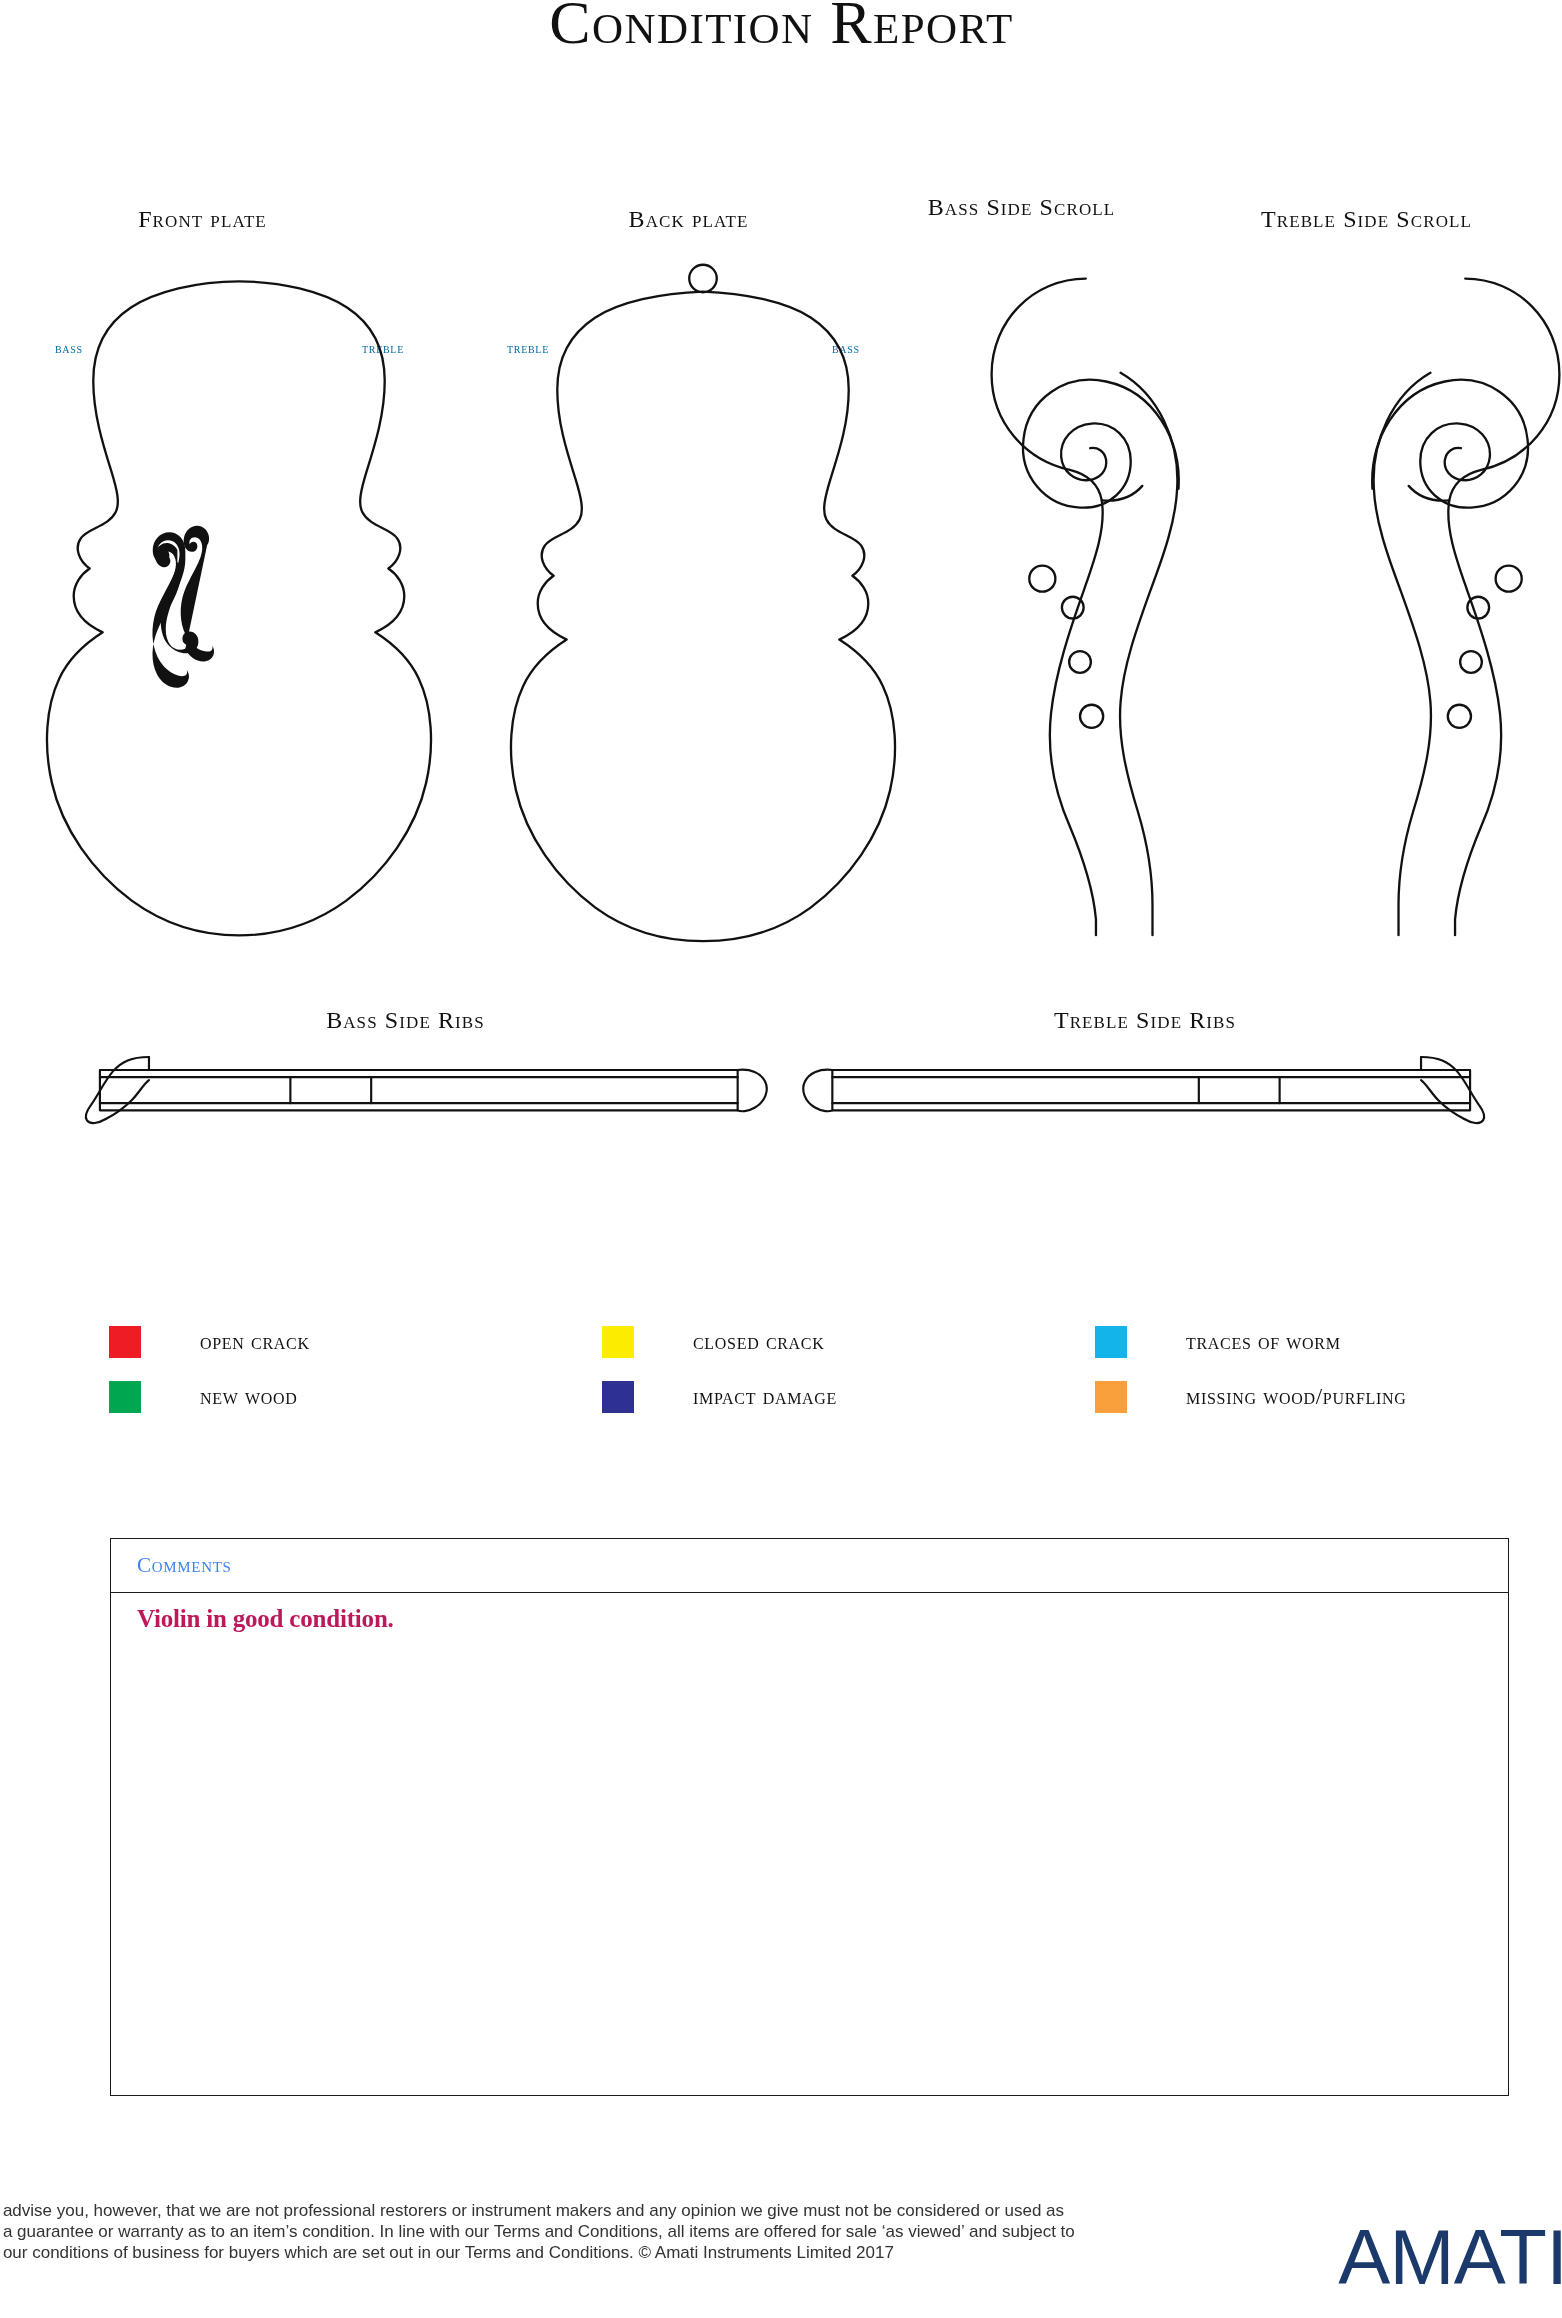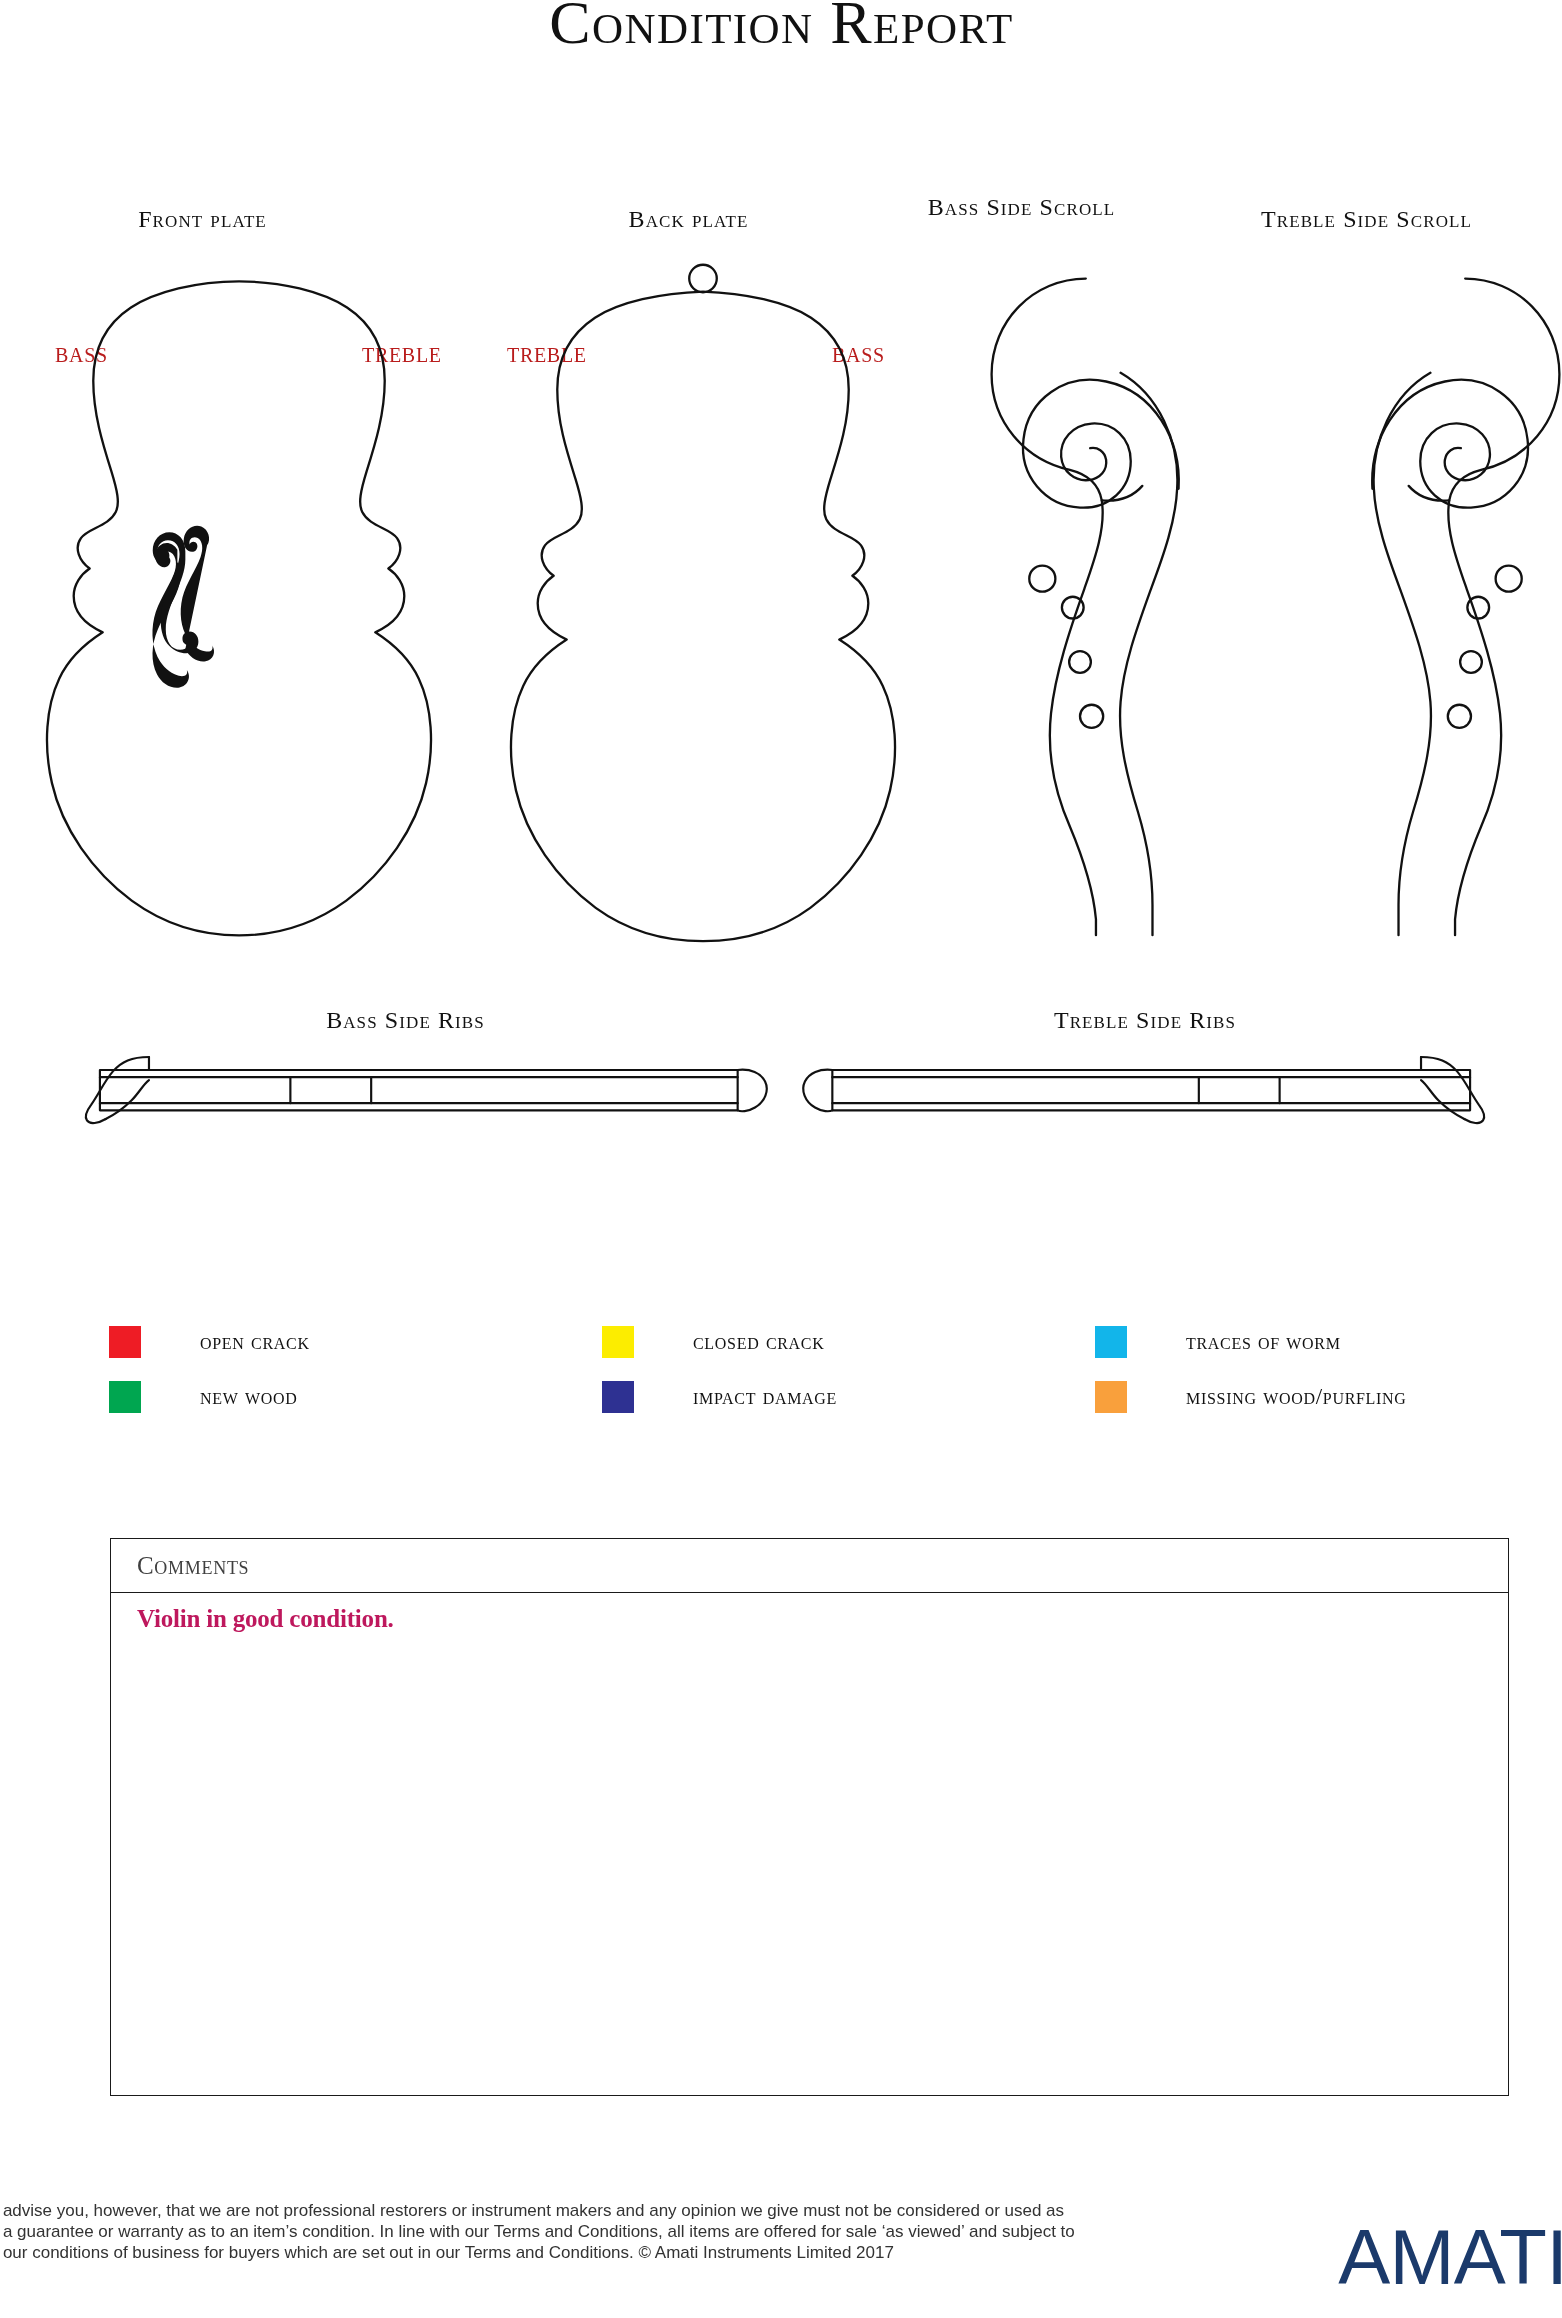--- a/index.html
+++ b/index.html
@@ -39,23 +39,23 @@
     font-variant: small-caps;
     font-size: 24px;
     letter-spacing: 1.1px;
     color: #111;
     text-align: center;
     white-space: nowrap;
   }
   .small-label {
     position: absolute;
     font-variant: small-caps;
-    font-size: 20px;
+    font-size: 10px;
     letter-spacing: 0.7px;
-    color: #b91c1c;
+    color: #0369a1;
     white-space: nowrap;
   }
   
   .diagram {
     position: absolute;
   }
   
   .legend {
     position: absolute;
     left: 109px;
@@ -102,23 +102,23 @@
   .comments-header {
     height: 54px;
     border-bottom: 1.4px solid #1a1a1a;
     box-sizing: border-box;
     display: flex;
     align-items: center;
     padding-left: 26px;
   }
   .comments-header-text {
     font-variant: small-caps;
-    font-size: 25px;
+    font-size: 21px;
     letter-spacing: 0.7px;
-    color: #404040;
+    color: #3b82f6;
   }
   .comments-body {
     padding: 11.6px 26px;
   }
   .comments-text {
     font-family: Liberation Serif, serif;
     font-size: 25px;
     font-weight: bold;
     color: #be185d;
     letter-spacing: -0.2px;

